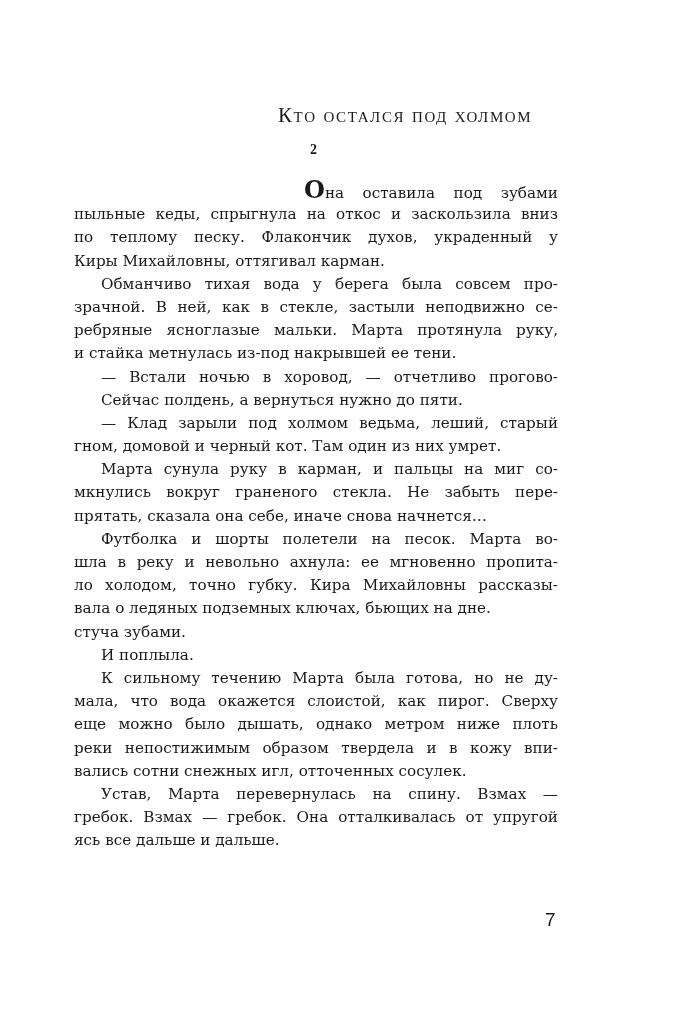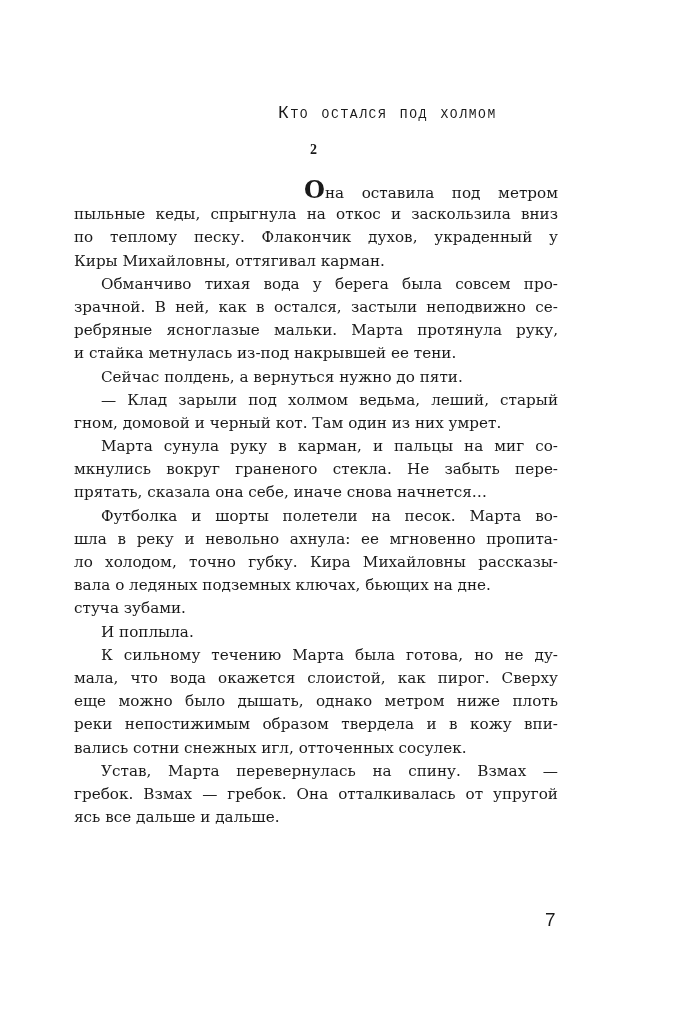--- a/index.html
+++ b/index.html
@@ -1,21 +1,21 @@
 <!DOCTYPE html>
 <html><head>
 <meta charset="utf-8">
 <style>
   html, body { margin: 0; padding: 0; background: #ffffff; }
   body { width: 691px; height: 1034px; position: relative; overflow: hidden; color: #1a1a1a; }
   .page { position: absolute; left: 0; top: 0; width: 691px; height: 1034px; }
   .title {
     position: absolute; left: 278px; top: 103px; width: 282px;
-    font-family: Liberation Mono, monospace;
-    font-size: 18px; letter-spacing: 1.6px; font-variant: small-caps;
+    font-family: Liberation Serif, serif;
+    font-size: 21px; letter-spacing: 1.6px; font-variant: small-caps;
     white-space: nowrap;
   }
   .chapter {
     position: absolute; left: 310px; top: 142px;
     font-family: "Liberation Serif", serif; font-size: 14px; font-weight: bold;
   }
   .body {
     position: absolute; left: 74px; top: 180px; width: 484px;
     font-family: "DejaVu Serif", "Liberation Serif", serif;
     font-size: 15.2px;
@@ -34,28 +34,29 @@
   }
 </style>
 </head>
 <body>
 
 <div class="page">
   <div class="title">Кто остался под холмом</div>
   <div class="chapter">2</div>
 
   <div class="body" id="body">
-      <div class="line dropcap"><span class="cap">О</span><span>на оставила под метром</span></div>
+      <div class="line dropcap"><span class="cap">О</span><span>на оставила под зубами</span></div>
       <div class="line"><span>пыльные кеды, спрыгнула на откос и заскользила вниз</span></div>
       <div class="line"><span>по теплому песку. Флакончик духов, украденный у</span></div>
       <div class="line last"><span>Киры Михайловны, оттягивал карман.</span></div>
       <div class="line indent"><span>Обманчиво тихая вода у берега была совсем про-</span></div>
-      <div class="line"><span>зрачной. В ней, как в остался, застыли неподвижно се-</span></div>
+      <div class="line"><span>зрачной. В ней, как в стекле, застыли неподвижно се-</span></div>
       <div class="line"><span>ребряные ясноглазые мальки. Марта протянула руку,</span></div>
       <div class="line last"><span>и стайка метнулась из-под накрывшей ее тени.</span></div>
+      <div class="line indent"><span>— Встали ночью в хоровод, — отчетливо прогово-</span></div>
       <div class="line indent last"><span>Сейчас полдень, а вернуться нужно до пяти.</span></div>
       <div class="line indent"><span>— Клад зарыли под холмом ведьма, леший, старый</span></div>
       <div class="line last"><span>гном, домовой и черный кот. Там один из них умрет.</span></div>
       <div class="line indent"><span>Марта сунула руку в карман, и пальцы на миг со-</span></div>
       <div class="line"><span>мкнулись вокруг граненого стекла. Не забыть пере-</span></div>
       <div class="line last"><span>прятать, сказала она себе, иначе снова начнется…</span></div>
       <div class="line indent"><span>Футболка и шорты полетели на песок. Марта во-</span></div>
       <div class="line"><span>шла в реку и невольно ахнула: ее мгновенно пропита-</span></div>
       <div class="line"><span>ло холодом, точно губку. Кира Михайловны рассказы-</span></div>
       <div class="line last"><span>вала о ледяных подземных ключах, бьющих на дне.</span></div>

